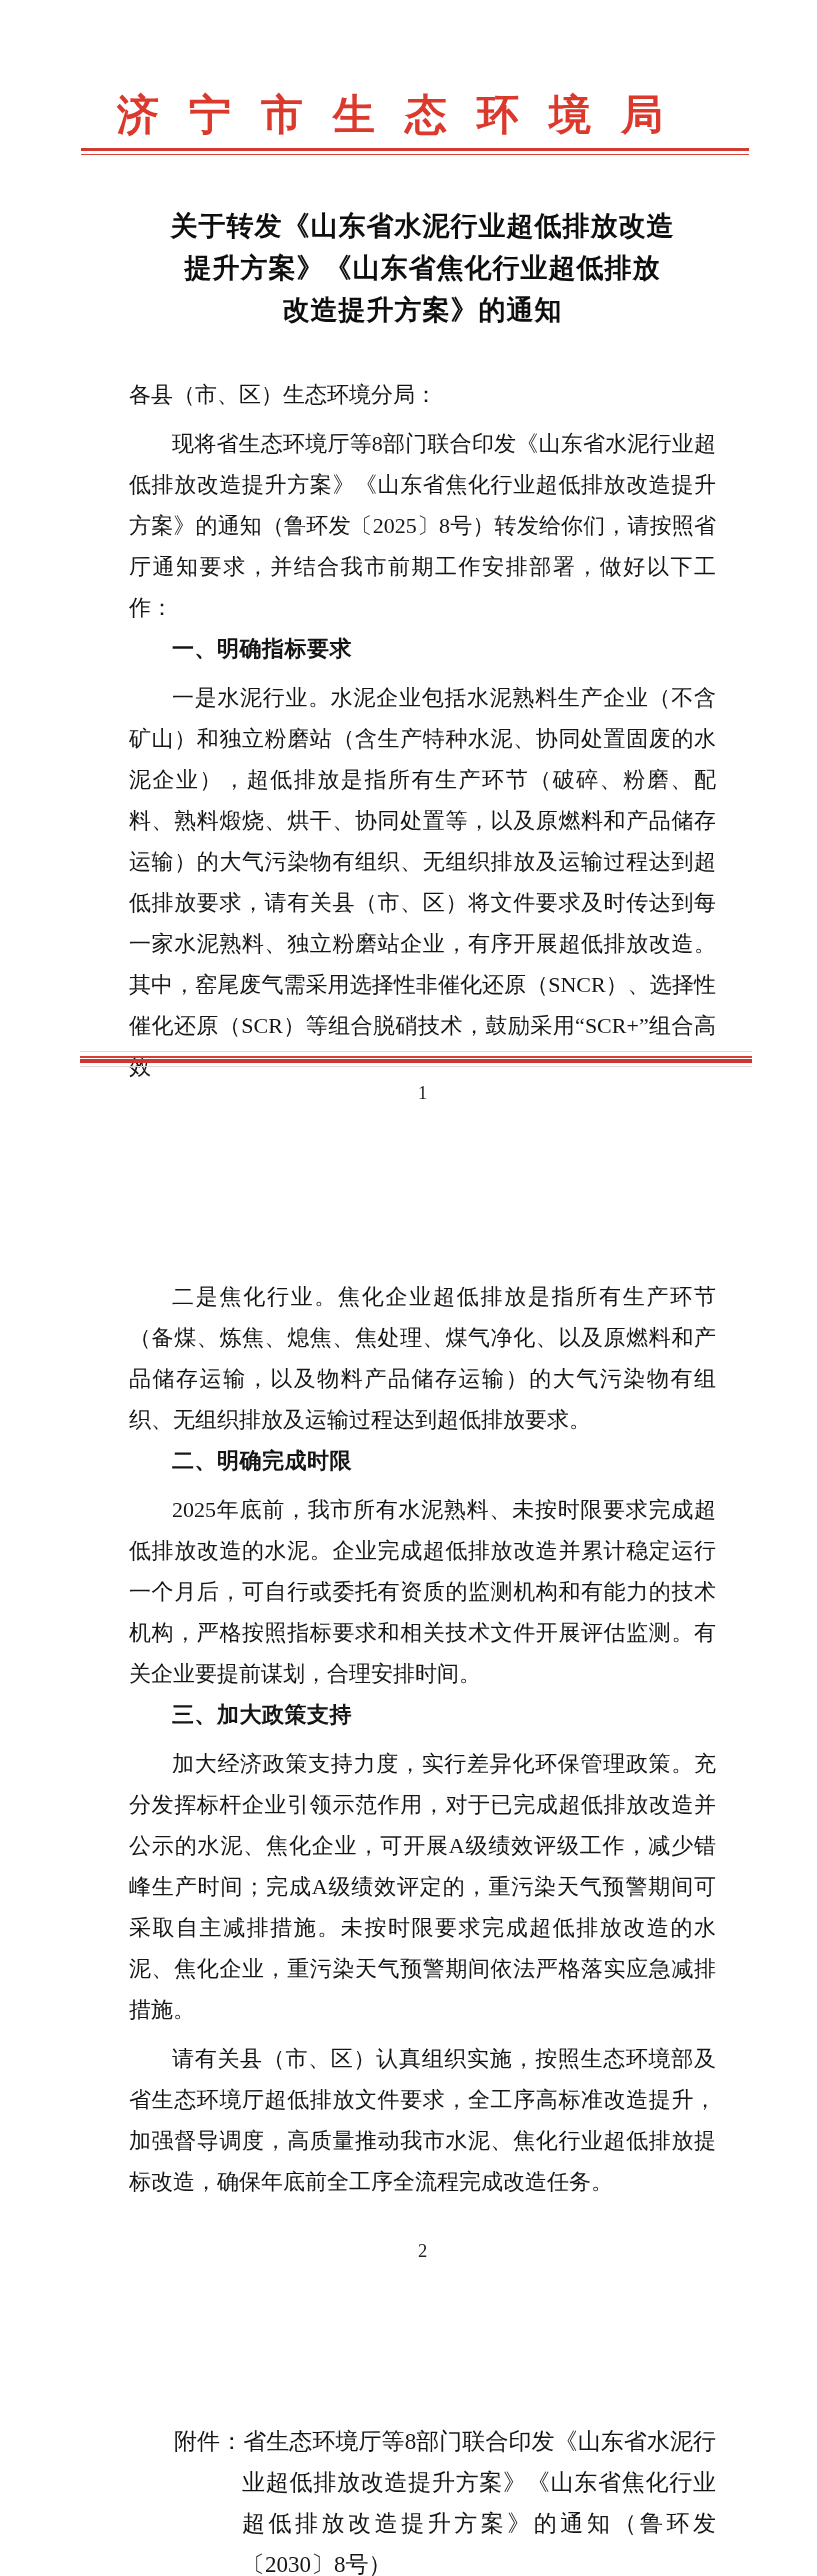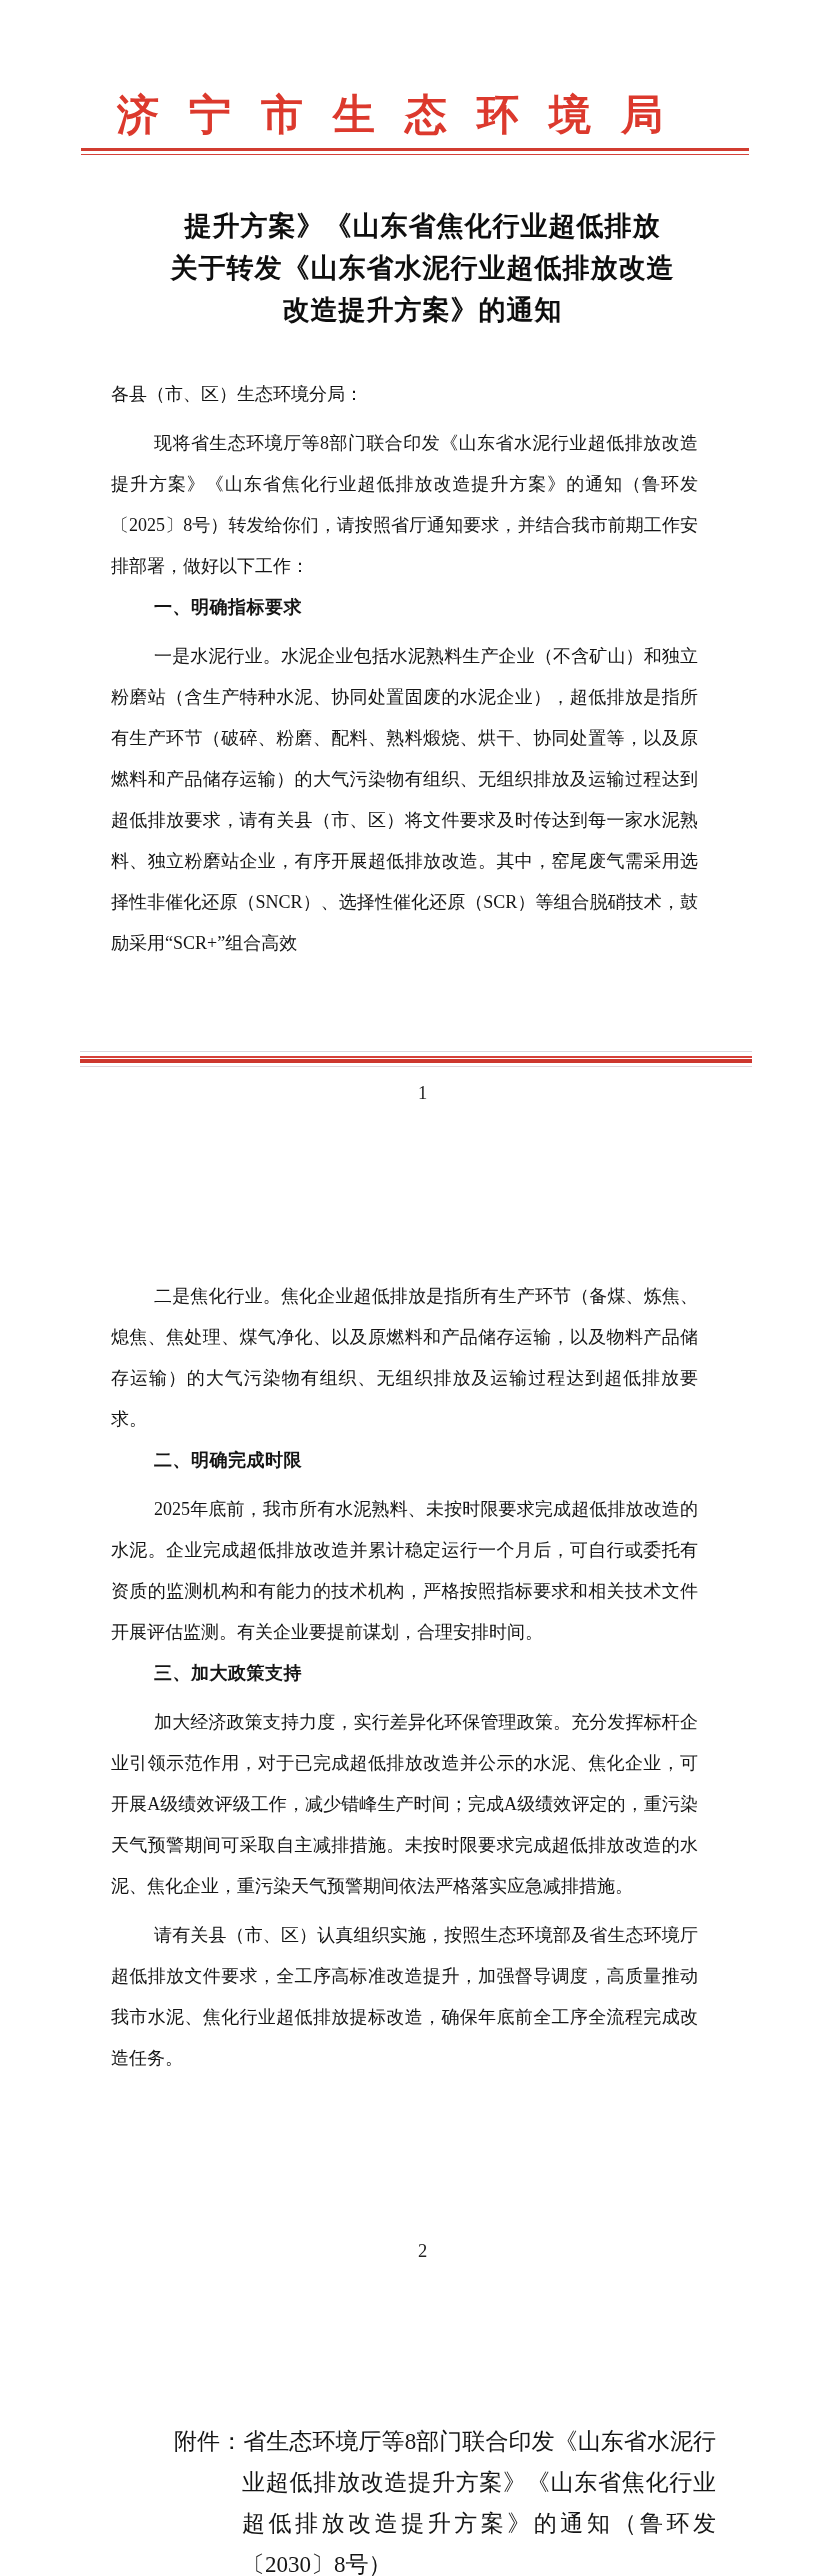--- a/index.html
+++ b/index.html
@@ -12,21 +12,21 @@
   .agency{left:117px;top:94px;font-size:42px;font-weight:bold;color:#dc392d;
           letter-spacing:30px;white-space:nowrap;line-height:1;}
   .rule-thick{left:81px;top:148px;width:668px;height:3.1px;background:#d23c30;}
   .rule-thin{left:81px;top:154px;width:668px;height:1px;background:#d4423a;}
 
   
   .doc-title{left:129px;top:205px;width:587px;text-align:center;font-weight:bold;
              font-size:27px;line-height:42px;color:#0e0e0e;letter-spacing:1px;}
 
   
-  .body-col{left:111px;width:587px;font-size:18px;line-height:41px;text-align:justify;}
+  .body-col{left:129px;width:587px;font-size:22px;line-height:41px;text-align:justify;}
   .body-col p{margin:0;}
   .body-col .indent{text-indent:43px;margin-top:8px;}
   .body-col .heading{font-family:"Liberation Sans","DejaVu Sans",sans-serif;
                      font-weight:bold;text-indent:43px;letter-spacing:0.5px;}
   #body-page1{top:374px;}
   #body-page2{top:1268px;}
 
   
   .sep-gray-a{left:80px;top:1051px;width:672px;height:1px;background:#dcd5dc;}
   .sep-red-a {left:80px;top:1056px;width:672px;height:1.5px;background:#d64039;}
@@ -44,22 +44,22 @@
 </head>
 <body>
 
 <div id="page">
 
   <div class="abs agency">济宁市生态环境局</div>
   <div class="abs rule-thick"></div>
   <div class="abs rule-thin"></div>
 
   <div class="abs doc-title">
+    <div>关于转发《山东省水泥行业超低排放改造</div>
     <div>提升方案》《山东省焦化行业超低排放</div>
-    <div>关于转发《山东省水泥行业超低排放改造</div>
     <div>改造提升方案》的通知</div>
   </div>
 
   <div class="abs body-col" id="body-page1">
     <p>各县（市、区）生态环境分局：</p>
     <p class="indent">现将省生态环境厅等8部门联合印发《山东省水泥行业超低排放改造提升方案》《山东省焦化行业超低排放改造提升方案》的通知（鲁环发〔2025〕8号）转发给你们，请按照省厅通知要求，并结合我市前期工作安排部署，做好以下工作：</p>
     <p class="heading">一、明确指标要求</p>
     <p class="indent">一是水泥行业。水泥企业包括水泥熟料生产企业（不含矿山）和独立粉磨站（含生产特种水泥、协同处置固废的水泥企业），超低排放是指所有生产环节（破碎、粉磨、配料、熟料煅烧、烘干、协同处置等，以及原燃料和产品储存运输）的大气污染物有组织、无组织排放及运输过程达到超低排放要求，请有关县（市、区）将文件要求及时传达到每一家水泥熟料、独立粉磨站企业，有序开展超低排放改造。其中，窑尾废气需采用选择性非催化还原（SNCR）、选择性催化还原（SCR）等组合脱硝技术，鼓励采用“SCR+”组合高效</p>
   </div>
 

